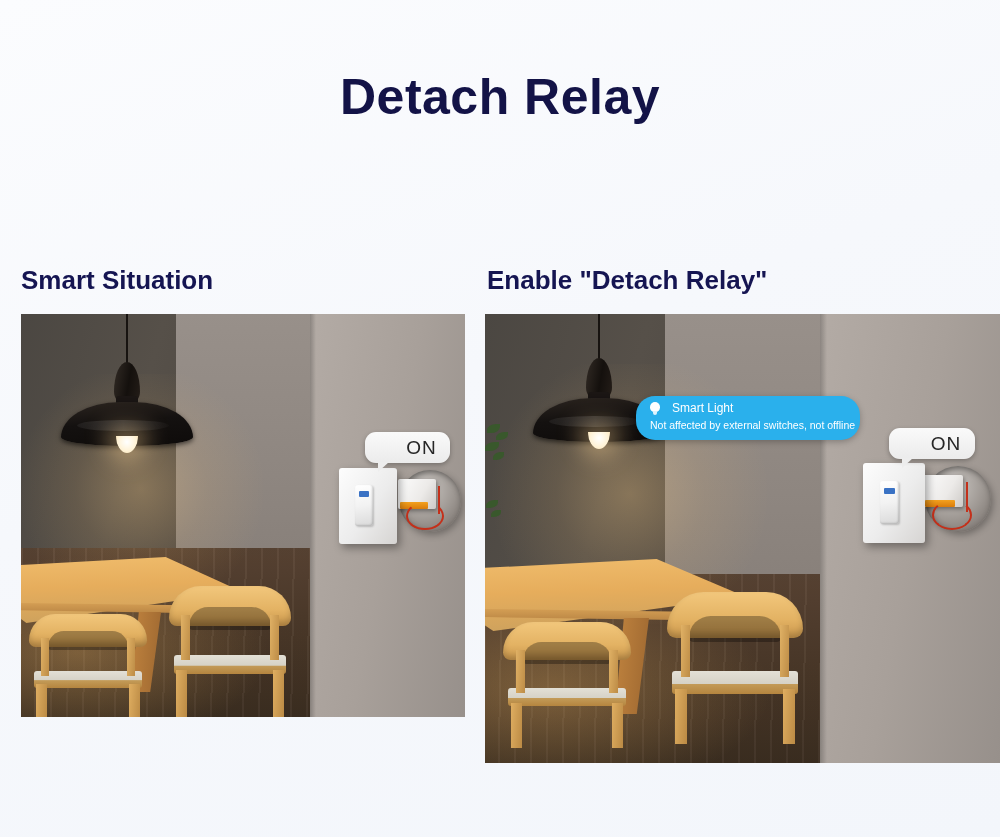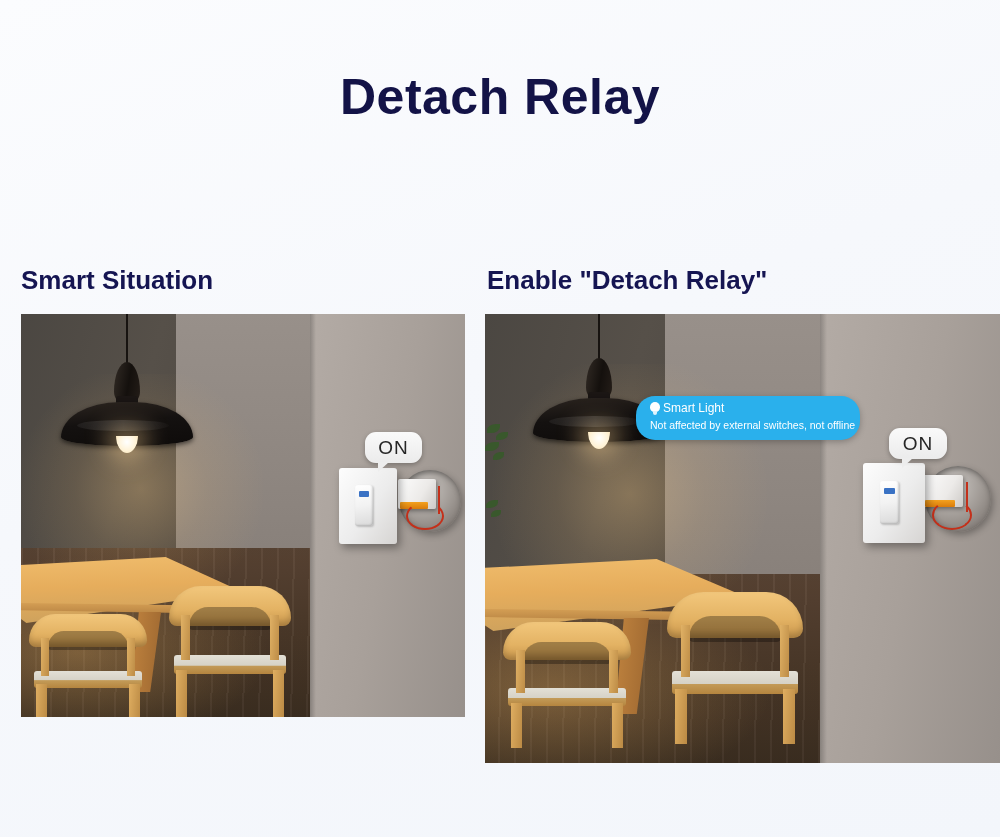--- a/index.html
+++ b/index.html
@@ -289,20 +289,21 @@
 
   
   .on-bubble {
     position: absolute;
     background: linear-gradient(180deg, #fafafa 0%, #ebebeb 100%);
     border-radius: 11px;
     box-shadow: 0 2px 5px rgba(0,0,0,0.28);
     display: flex;
     align-items: center;
     justify-content: center;
+    padding-left: 28px;
   }
   .on-bubble .on-text {
     font-family: "Liberation Sans", sans-serif;
     font-size: 19px;
     color: #262626;
     letter-spacing: 1px;
     line-height: 1;
   }
   .on-bubble .tail {
     position: absolute;
@@ -319,21 +320,21 @@
     width: 224px;
     padding: 5px 14px 7px 14px;
     box-sizing: border-box;
     background: #2ab0ec;
     border-radius: 19px;
     box-shadow: 0 2px 6px rgba(0,0,0,0.25);
   }
   .smart-tooltip .row {
     display: flex;
     align-items: center;
-    gap: 3px;
+    gap: 12px;
   }
   .bulb-icon {
     position: relative;
     width: 10px; height: 14px;
     flex: 0 0 10px;
   }
   .bulb-icon .glass {
     position: absolute;
     left: 0; top: 0;
     width: 10px; height: 10px;

